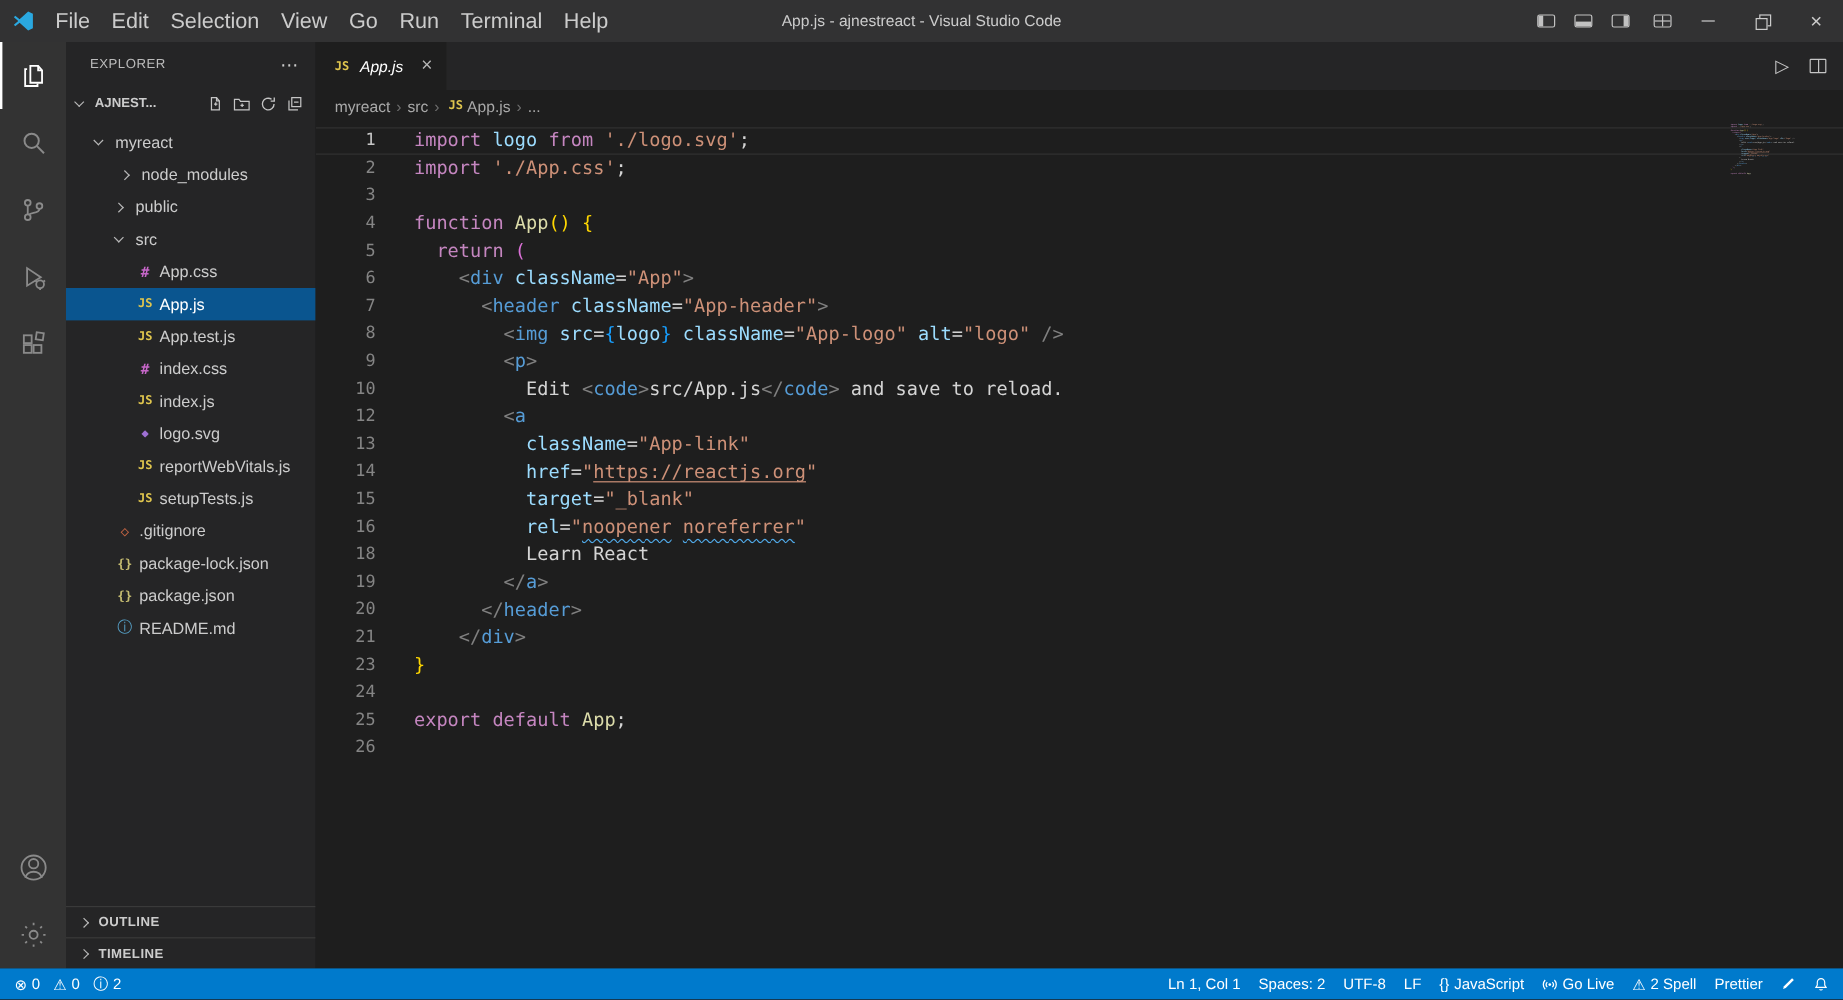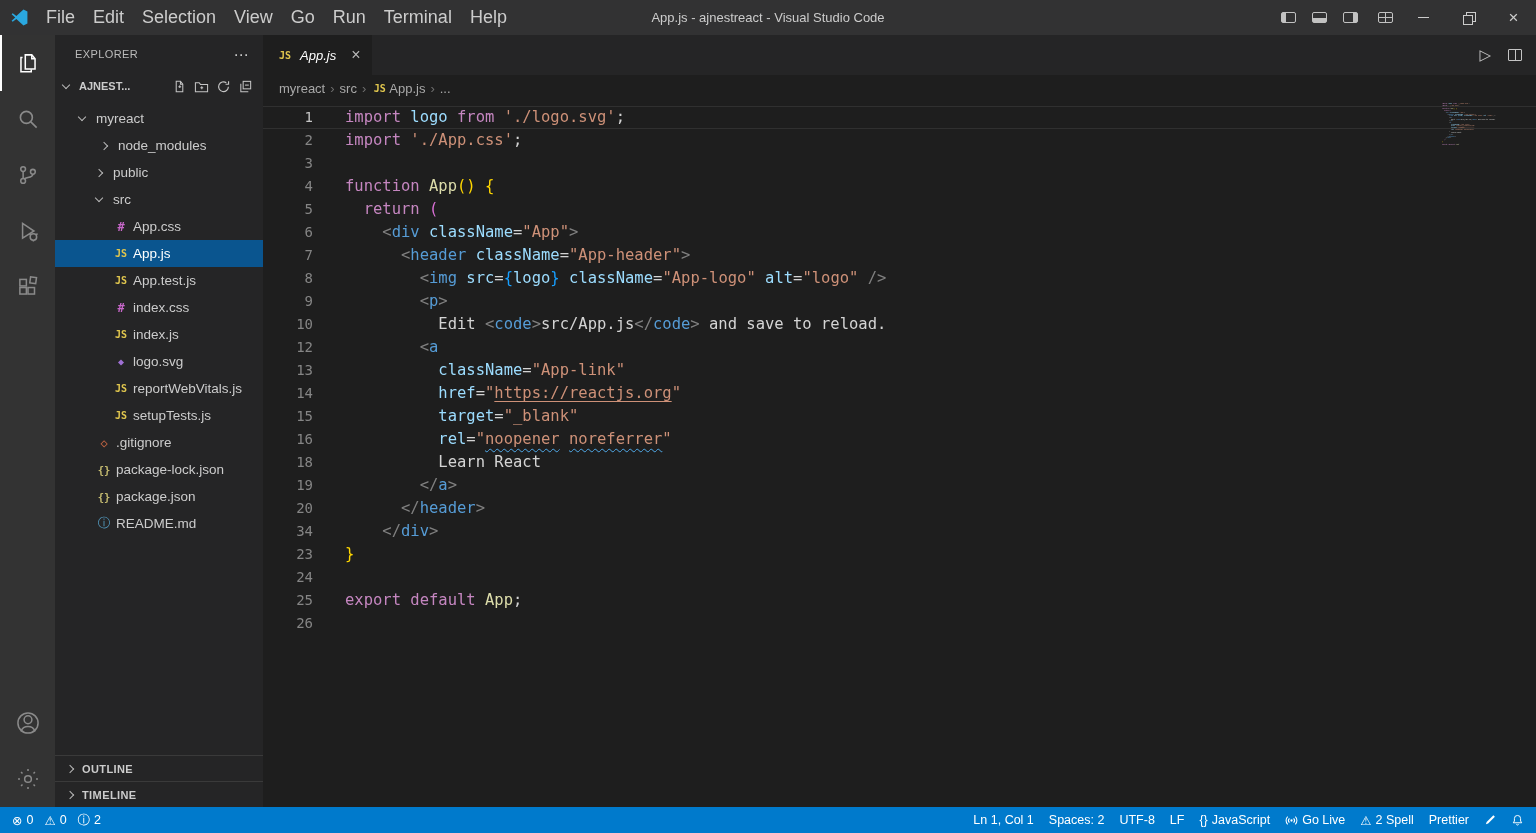--- a/index.html
+++ b/index.html
@@ -408,21 +408,21 @@
             </div>
             <div class="line">
               <span class="ln">19</span>
               <span class="codeln"><span class="tk-pl">        </span><span class="tk-tb">&lt;/</span><span class="tk-tg">a</span><span class="tk-tb">&gt;</span></span>
             </div>
             <div class="line">
               <span class="ln">20</span>
               <span class="codeln"><span class="tk-pl">      </span><span class="tk-tb">&lt;/</span><span class="tk-tg">header</span><span class="tk-tb">&gt;</span></span>
             </div>
             <div class="line">
-              <span class="ln">34</span>
+              <span class="ln">21</span>
               <span class="codeln"><span class="tk-pl">    </span><span class="tk-tb">&lt;/</span><span class="tk-tg">div</span><span class="tk-tb">&gt;</span></span>
             </div>
             <div class="line">
               <span class="ln">23</span>
               <span class="codeln"><span class="tk-b1">}</span></span>
             </div>
             <div class="line">
               <span class="ln">24</span>
               <span class="codeln"></span>
             </div>

